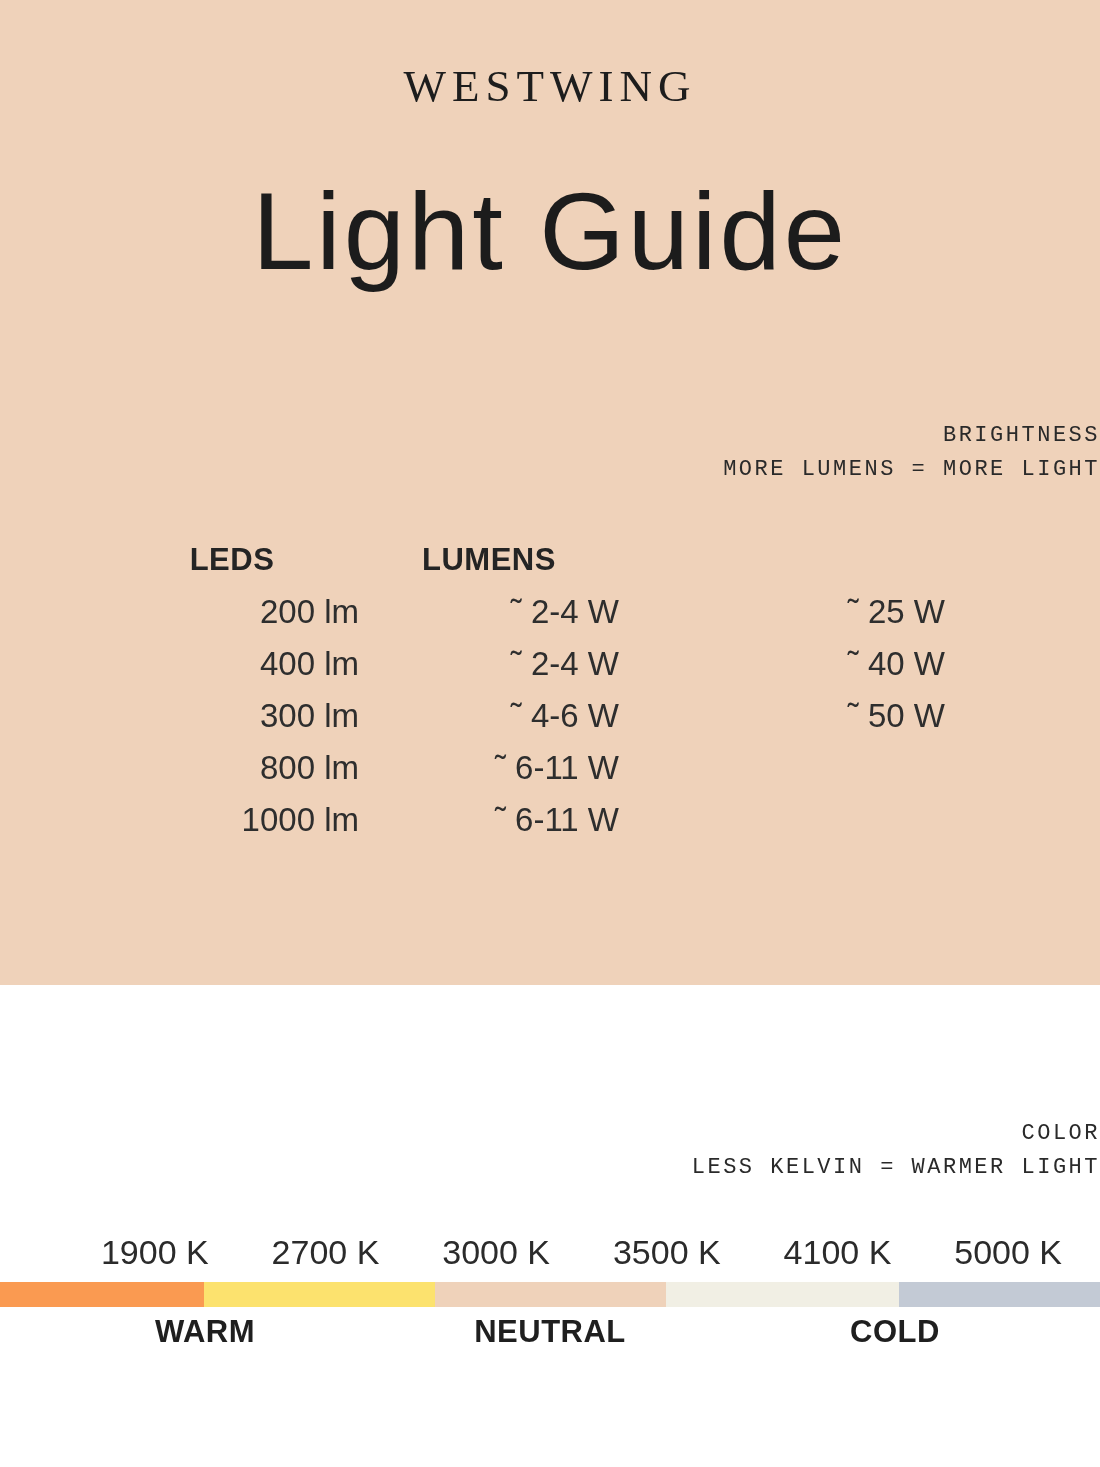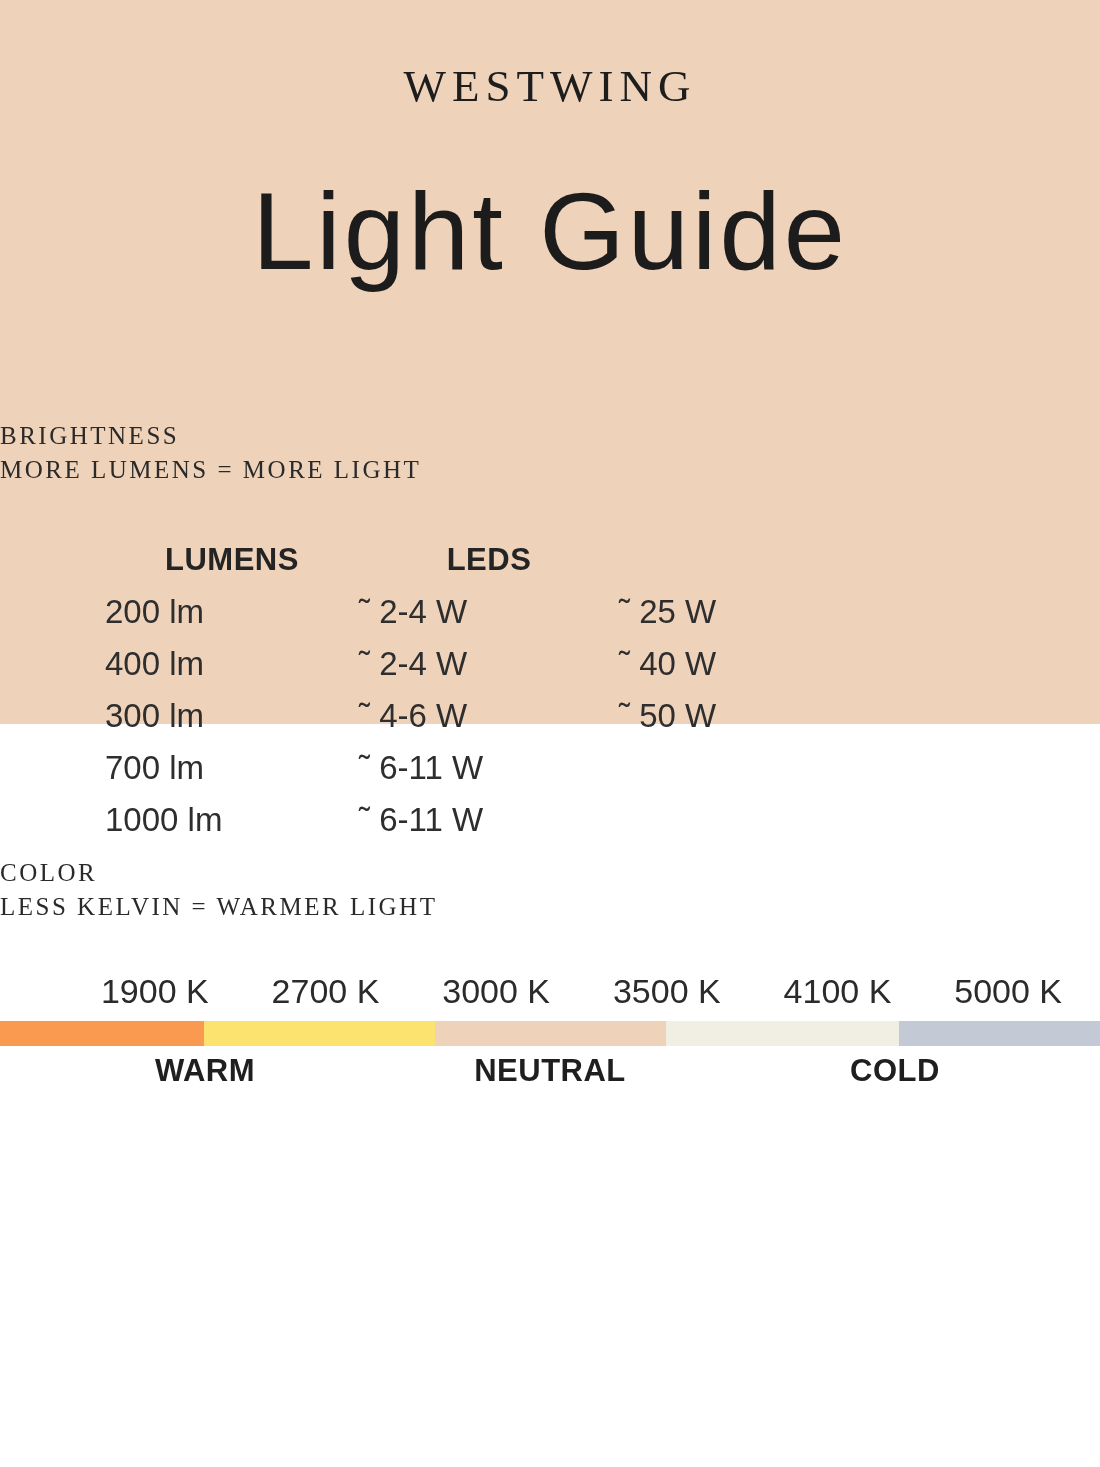--- a/index.html
+++ b/index.html
@@ -11,21 +11,21 @@
   }
   .page {
     position: relative;
     width: 1100px;
     height: 1467px;
     overflow: hidden;
     background: #ffffff;
   }
   
   .top-section {
-    height: 724px;
+    height: 985px;
     background: #EFD2BA;
   }
   .brand {
     padding-top: 64px;
     text-align: center;
     font-family: "Liberation Serif", serif;
     font-size: 45px;
     letter-spacing: 6px;
     color: #1d1d1d;
     line-height: 1;
@@ -33,25 +33,25 @@
   .page-title {
     margin-top: 64px;
     text-align: center;
     font-size: 110px;
     font-weight: 400;
     letter-spacing: 3px;
     color: #1c1c1c;
     line-height: 1.05;
   }
   .mono-block {
-    font-family: Liberation Serif, serif;
-    font-size: 25px;
+    font-family: Liberation Mono, monospace;
+    font-size: 22px;
     letter-spacing: 2.5px;
     line-height: 34px;
-    text-align: left;
+    text-align: right;
     color: #2a2a2a;
   }
   .brightness-block { margin-top: 130px; }
   
   .lumen-table {
     margin: 54px 0 0 105px;
     width: 840px;
   }
   .t-grid {
     display: grid;
@@ -62,21 +62,21 @@
     font-weight: 700;
     font-size: 31px;
     letter-spacing: 0.5px;
     color: #242424;
     height: 38px;
     line-height: 38px;
     white-space: nowrap;
   }
   .t-body { margin-top: 7px; }
   .t-row .cell {
-    text-align: left;
+    text-align: right;
     font-size: 33px;
     font-weight: 400;
     color: #2e2e2e;
     height: 52px;
     line-height: 52px;
     white-space: nowrap;
   }
   
   .bottom-section {
     height: 450px;
@@ -126,23 +126,23 @@
     <div class="brand">WESTWING</div>
     <div class="page-title">Light Guide</div>
 
     <div class="mono-block brightness-block">
       <div>BRIGHTNESS</div>
       <div>MORE LUMENS = MORE LIGHT</div>
     </div>
 
     <div class="lumen-table">
       <div class="t-grid t-head">
+  <div class="cell">LEDS</div>
+
   <div class="cell">LUMENS</div>
-
-  <div class="cell">LEDS</div>
 
 </div>
       <div class="t-body">
   <div class="t-grid t-row">
     <div class="cell">200 lm</div>
     <div class="cell">˜ 2-4 W</div>
     <div class="cell">˜ 25 W</div>
   </div>
 
   <div class="t-grid t-row">
@@ -151,21 +151,21 @@
     <div class="cell">˜ 40 W</div>
   </div>
 
   <div class="t-grid t-row">
     <div class="cell">300 lm</div>
     <div class="cell">˜ 4-6 W</div>
     <div class="cell">˜ 50 W</div>
   </div>
 
   <div class="t-grid t-row">
-    <div class="cell">700 lm</div>
+    <div class="cell">800 lm</div>
     <div class="cell">˜ 6-11 W</div>
   </div>
 
   <div class="t-grid t-row">
     <div class="cell">1000 lm</div>
     <div class="cell">˜ 6-11 W</div>
   </div>
 </div>
     </div>
   </div>

